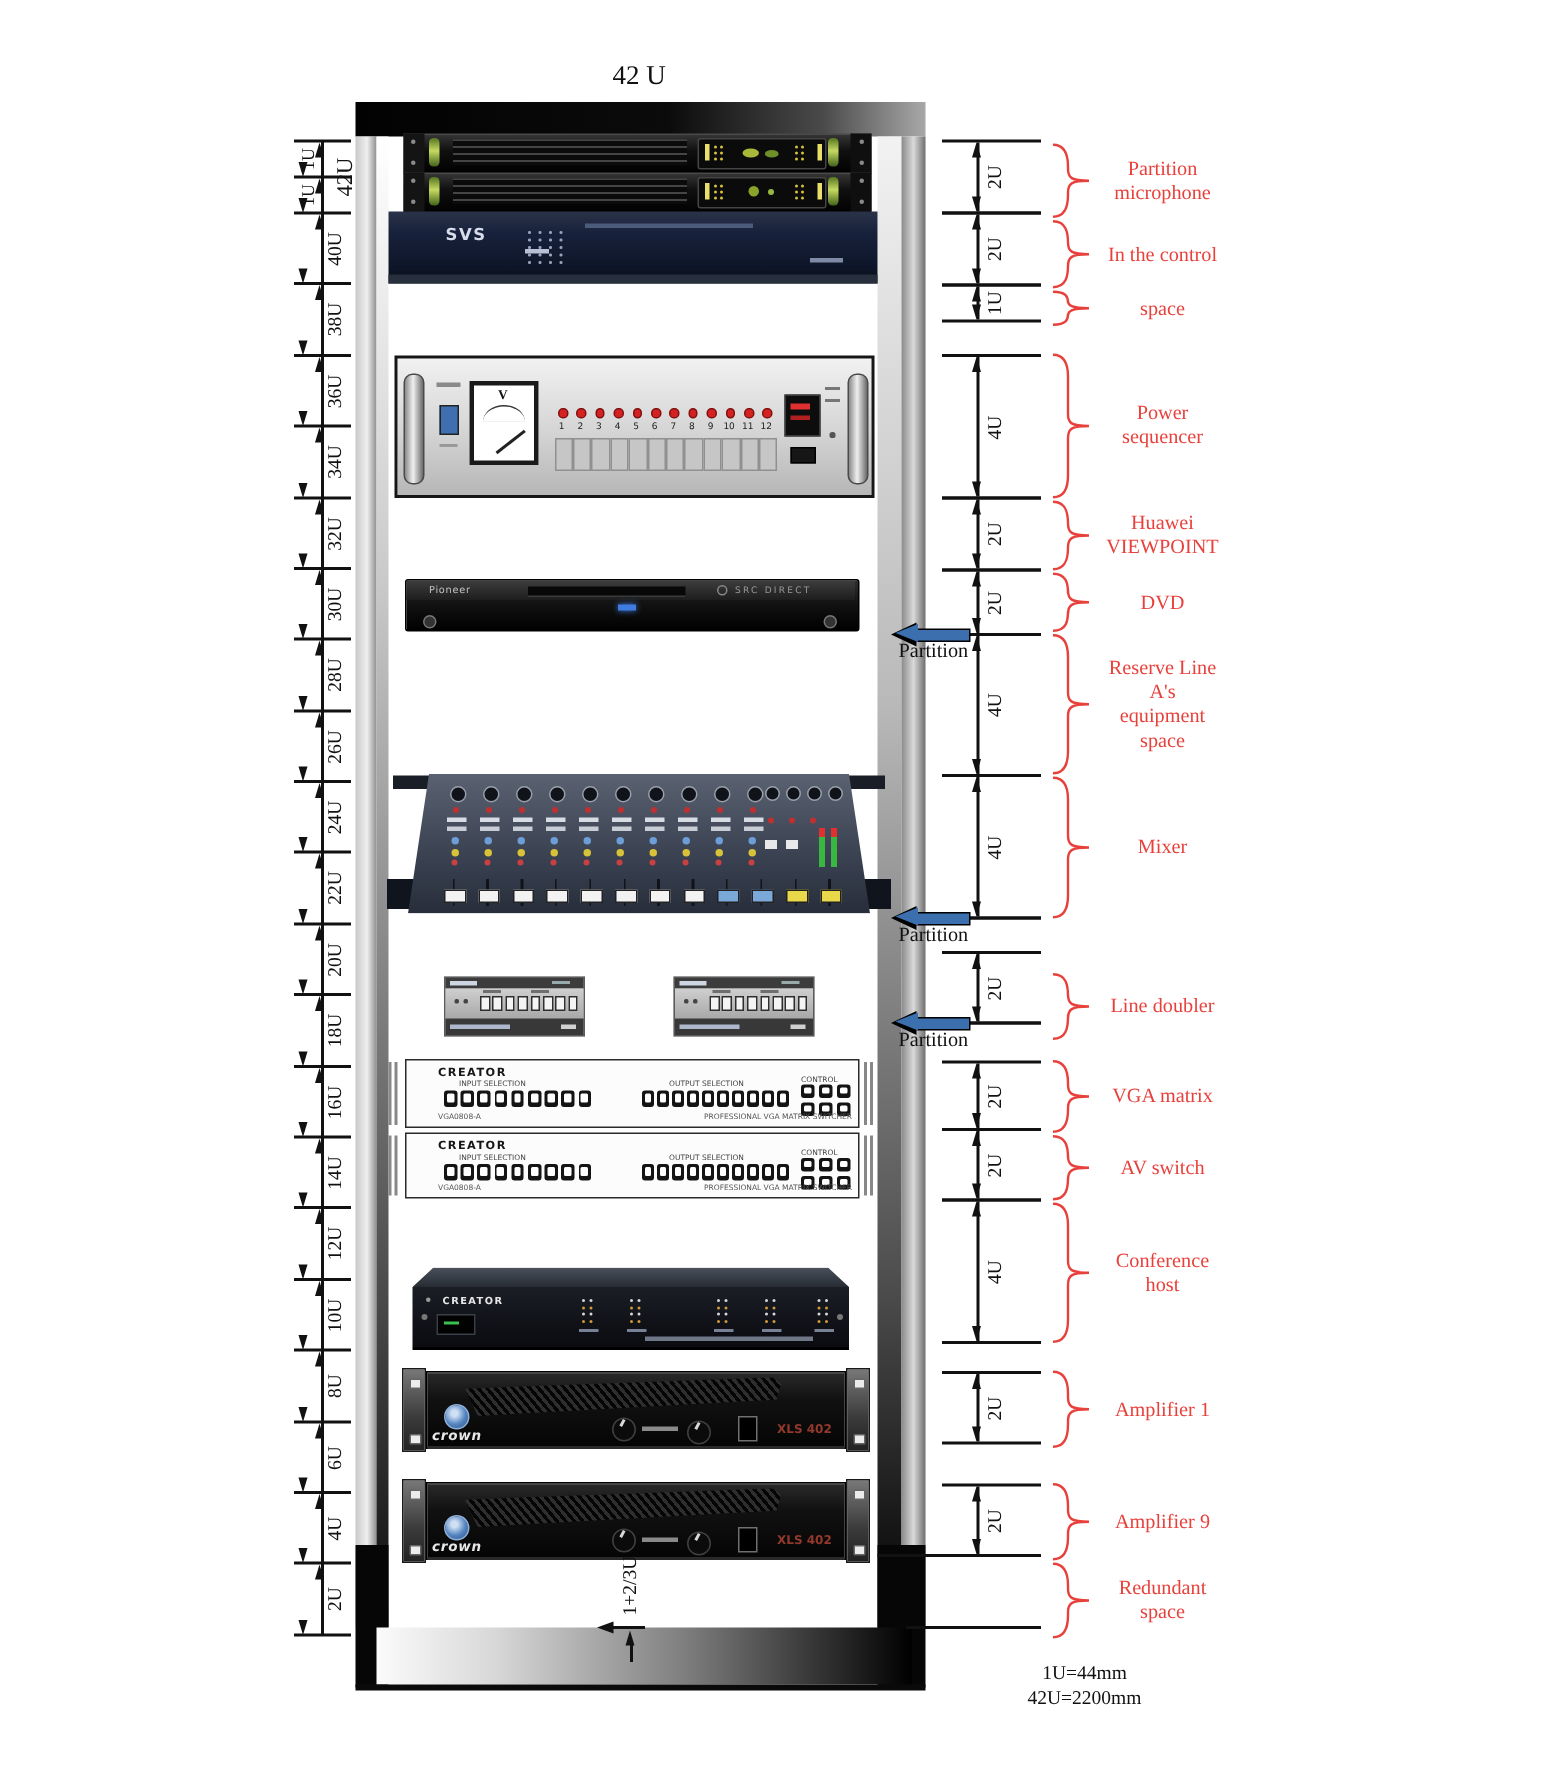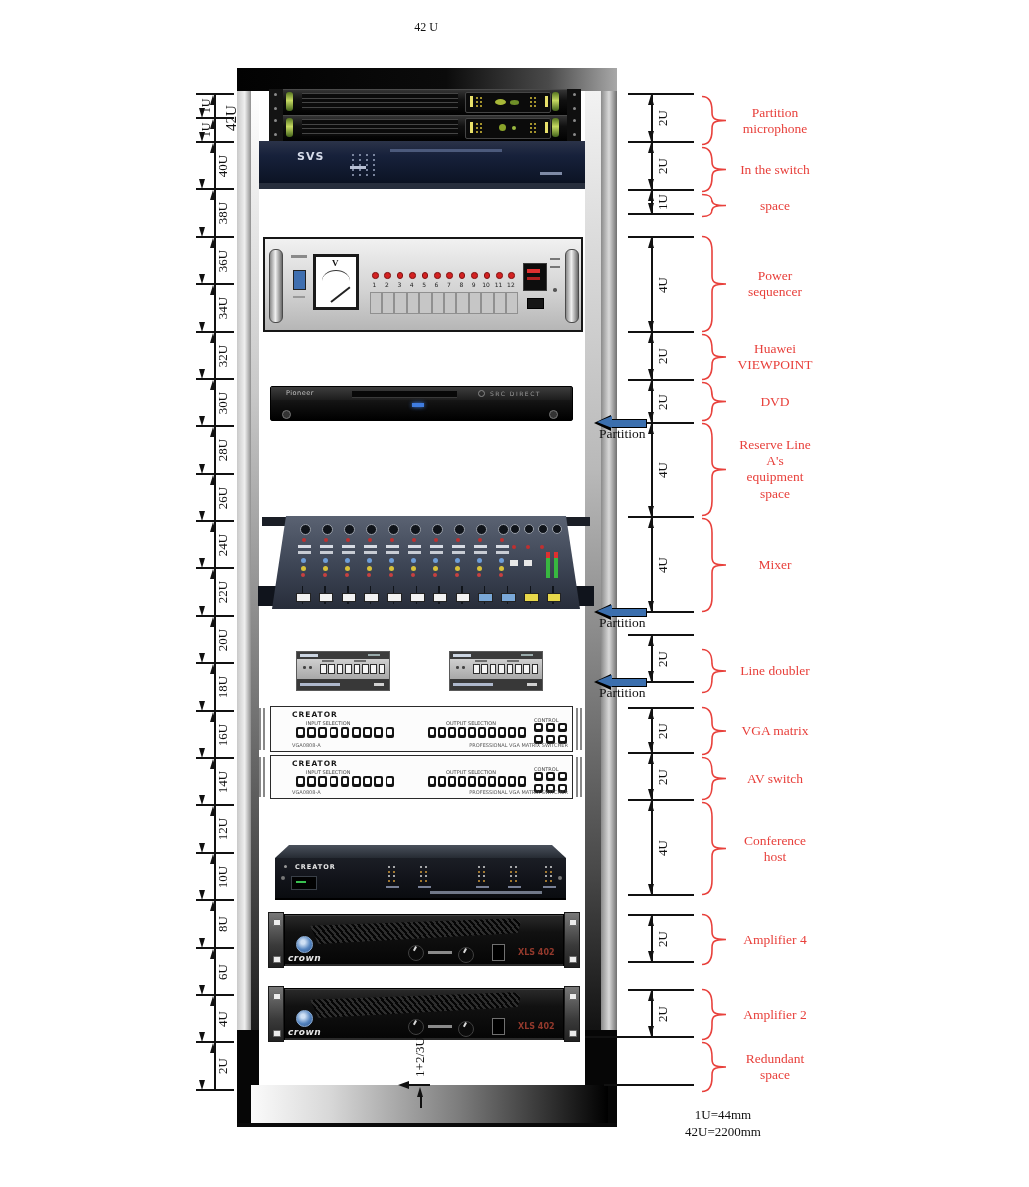--- a/index.html
+++ b/index.html
@@ -6,21 +6,21 @@
   #c{position:relative;width:1029px;height:1187px;background:#fff;overflow:hidden;
      font-family:"Liberation Serif","DejaVu Serif",serif;color:#111;}
   .abs{position:absolute;}
   .rot{position:absolute;transform:translate(-50%,-50%) rotate(-90deg);white-space:nowrap;}
   .dimlabel{font-size:13px;color:#111;}
   .redlabel{position:absolute;color:#e8413c;font-size:13.5px;line-height:1.22;text-align:center;
             white-space:pre-line;transform:translateY(-50%);}
   .tinysans{font-family:"DejaVu Sans","Liberation Sans",sans-serif;}
   #title{position:absolute;left:828px;top:376px;width:202px;text-align:center;
          font-weight:bold;font-size:28px;line-height:1.26;white-space:pre-line;color:#000;}
-  #toplabel{position:absolute;left:395px;top:20px;width:62px;text-align:center;font-size:12px;}
+  #toplabel{position:absolute;left:395px;top:40px;width:62px;text-align:center;font-size:18px;}
   .note{position:absolute;left:655px;width:136px;text-align:center;font-size:13px;color:#111;}
 </style>
 </head>
 <body>
 
 <div id="c">
 
   <div id="toplabel">42 U</div>
 
   <div class="abs" style="left:237px;top:68px;width:380px;height:23px;background:linear-gradient(to right,#020202 0%,#0b0b0b 55%,#4a4a4a 82%,#a8a8a8 100%);"></div>
@@ -742,21 +742,21 @@
     </div>
   <div id="braces">
       <svg width="30" height="51" style="position: absolute; left: 700px; top: 95px; overflow: visible;">
         <path d="M2,1.5 C11,1.5 12,10 12,16 L12,17.5 C12,23.5 14,25.5 26,25.5 C14,25.5 12,27.5 12,33.5 L12,35 C12,41 11,49.5 2,49.5" fill="none" stroke="#e8413c" stroke-width="1.6"></path>
       </svg>
       <div class="redlabel" style="left: 722px; top: 120.5px; width: 106px; color: rgb(232, 65, 60);">Partition
 microphone</div>
       <svg width="30" height="47" style="position: absolute; left: 700px; top: 146px; overflow: visible;">
         <path d="M2,1.5 C11,1.5 12,9.4 12,16 L12,15.5 C12,21.5 14,23.5 26,23.5 C14,23.5 12,25.5 12,31.5 L12,31 C12,37.6 11,45.5 2,45.5" fill="none" stroke="#e8413c" stroke-width="1.6"></path>
       </svg>
-      <div class="redlabel" style="left: 722px; top: 169.5px; width: 106px; color: rgb(232, 65, 60);">In the switch</div>
+      <div class="redlabel" style="left: 722px; top: 169.5px; width: 106px; color: rgb(232, 65, 60);">In the control</div>
       <svg width="30" height="25" style="position: absolute; left: 700px; top: 193px; overflow: visible;">
         <path d="M2,1.5 C11,1.5 12,5 12,8.75 L12,7.5 C12,10.5 14,12.5 26,12.5 C14,12.5 12,14.5 12,17.5 L12,16.25 C12,20 11,23.5 2,23.5" fill="none" stroke="#e8413c" stroke-width="1.6"></path>
       </svg>
       <div class="redlabel" style="left: 722px; top: 205.5px; width: 106px; color: rgb(232, 65, 60);">space</div>
       <svg width="30" height="98" style="position: absolute; left: 700px; top: 235px; overflow: visible;">
         <path d="M2,1.5 C11,1.5 12,10 12,16 L12,41 C12,47 14,49 26,49 C14,49 12,51 12,57 L12,82 C12,88 11,96.5 2,96.5" fill="none" stroke="#e8413c" stroke-width="1.6"></path>
       </svg>
       <div class="redlabel" style="left: 722px; top: 284px; width: 106px; color: rgb(232, 65, 60);">Power
 sequencer</div>
       <svg width="30" height="48" style="position: absolute; left: 700px; top: 333px; overflow: visible;">
@@ -792,25 +792,25 @@
       </svg>
       <div class="redlabel" style="left: 722px; top: 778.5px; width: 106px; color: rgb(232, 65, 60);">AV switch</div>
       <svg width="30" height="95" style="position: absolute; left: 700px; top: 801px; overflow: visible;">
         <path d="M2,1.5 C11,1.5 12,10 12,16 L12,39.5 C12,45.5 14,47.5 26,47.5 C14,47.5 12,49.5 12,55.5 L12,79 C12,85 11,93.5 2,93.5" fill="none" stroke="#e8413c" stroke-width="1.6"></path>
       </svg>
       <div class="redlabel" style="left: 722px; top: 848.5px; width: 106px; color: rgb(232, 65, 60);">Conference
 host</div>
       <svg width="30" height="53" style="position: absolute; left: 700px; top: 913px; overflow: visible;">
         <path d="M2,1.5 C11,1.5 12,10 12,16 L12,18.5 C12,24.5 14,26.5 26,26.5 C14,26.5 12,28.5 12,34.5 L12,37 C12,43 11,51.5 2,51.5" fill="none" stroke="#e8413c" stroke-width="1.6"></path>
       </svg>
-      <div class="redlabel" style="left: 722px; top: 939.5px; width: 106px; color: rgb(232, 65, 60);">Amplifier 4</div>
+      <div class="redlabel" style="left: 722px; top: 939.5px; width: 106px; color: rgb(232, 65, 60);">Amplifier 1</div>
       <svg width="30" height="53" style="position: absolute; left: 700px; top: 988px; overflow: visible;">
         <path d="M2,1.5 C11,1.5 12,10 12,16 L12,18.5 C12,24.5 14,26.5 26,26.5 C14,26.5 12,28.5 12,34.5 L12,37 C12,43 11,51.5 2,51.5" fill="none" stroke="#e8413c" stroke-width="1.6"></path>
       </svg>
-      <div class="redlabel" style="left: 722px; top: 1014.5px; width: 106px; color: rgb(232, 65, 60);">Amplifier 2</div>
+      <div class="redlabel" style="left: 722px; top: 1014.5px; width: 106px; color: rgb(232, 65, 60);">Amplifier 9</div>
       <svg width="30" height="52" style="position: absolute; left: 700px; top: 1041px; overflow: visible;">
         <path d="M2,1.5 C11,1.5 12,10 12,16 L12,18 C12,24 14,26 26,26 C14,26 12,28 12,34 L12,36 C12,42 11,50.5 2,50.5" fill="none" stroke="#e8413c" stroke-width="1.6"></path>
       </svg>
       <div class="redlabel" style="left: 722px; top: 1067px; width: 106px; color: rgb(232, 65, 60);">Redundant
 space</div>
     </div>
 
 
   <div class="note" style="top:1107px;">1U=44mm</div>
   <div class="note" style="top:1124px;">42U=2200mm</div>

